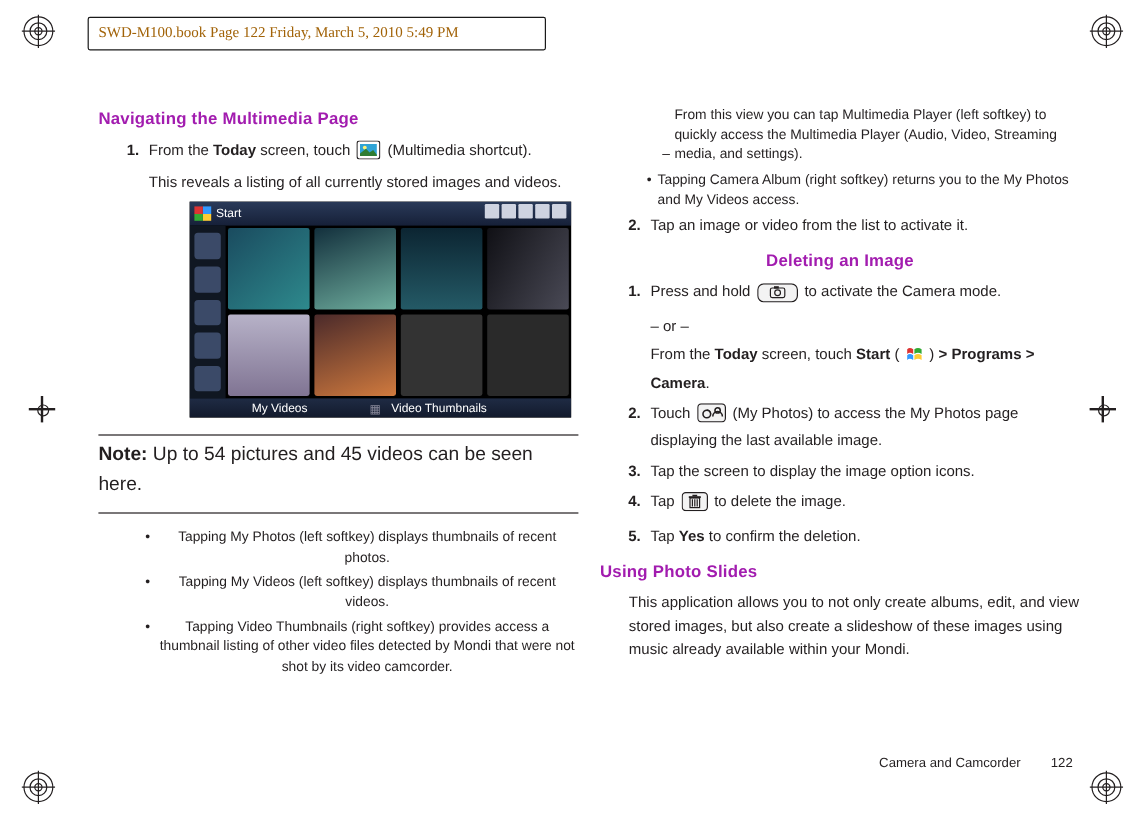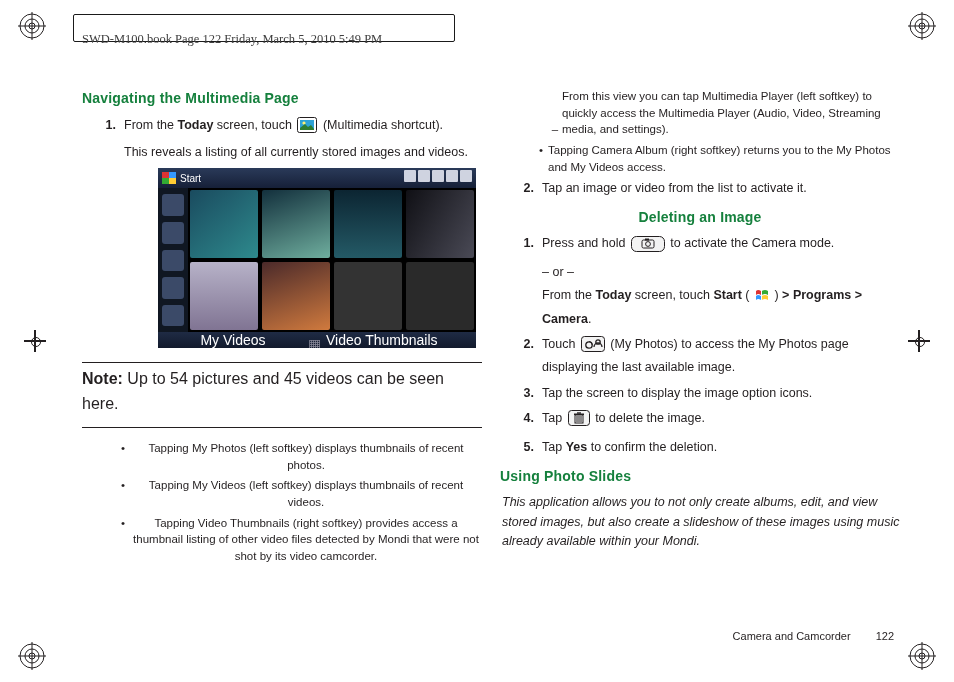--- a/index.html
+++ b/index.html
@@ -31,24 +31,24 @@
     background: #231f20;
   }
   .cross:before { left: 10px; top: 0; width: 2px; height: 22px; }
   .cross:after  { top: 10px; left: 0; height: 2px; width: 22px; }
   .cross .dot { position:absolute; left:7px; top:7px; width:8px; height:8px; border:1px solid #231f20; border-radius:50%; }
 
   
   .header {
     position: absolute;
     left: 82px;
-    top: 32px;
+    top: 20px;
     font-size: 12.5px;
     font-family: "Times New Roman", serif;
-    color: #404040;
+    color: #a16207;
   }
   .headerline {
     position: absolute;
     left: 73px;
     top: 14px;
     width: 380px;
     height: 26px;
     border: 0.5px solid #1a1a1a;
     border-radius: 2px;
     border-left-width: 0.5px;
@@ -62,21 +62,21 @@
     top: 88px;
     width: 400px;
     font-size: 12.5px;
     line-height: 1.55;
     font-stretch: condensed;
   }
   .col.left  { left: 82px; }
   .col.right { left: 500px; }
 
   h3.section {
-    color: #15803d;
+    color: #a21caf;
     font-size: 14px;
     font-weight: 700;
     margin: 0 0 6px 0;
     font-family: "Arial Black", Arial, sans-serif;
     letter-spacing: 0.2px;
   }
 
   .numlist { margin:0; padding:0; list-style:none; }
   .numlist > li {
     display: flex;
@@ -164,21 +164,21 @@
   .screenshot .grid .th.i2{ background:linear-gradient(160deg,#13303d,#6fae9e);}
   .screenshot .grid .th.i3{ background:linear-gradient(#0c2532,#245a66);}
   .screenshot .grid .th.i4{ background:linear-gradient(120deg,#101015,#4a4a56);}
   .screenshot .grid .th.i5{ background:linear-gradient(#b7b2c8,#807493);}
   .screenshot .grid .th.i6{ background:linear-gradient(160deg,#4b2a2a,#d07a3e);}
   .screenshot .grid .th.i7{ background:#333;}
   .screenshot .grid .th.i8{ background:#2a2a2a;}
   .screenshot .botbar{
     position:absolute; left:0; right:0; bottom:0; height:16px;
     background:linear-gradient(#1f2b44,#121a2c);
-    display:flex; color:#fff; font-size:14px; align-items:center;
+    display:flex; color:#fff; font-size:10px; align-items:center;
   }
   .screenshot .botbar .l{ flex:1; text-align:center; }
   .screenshot .botbar .mid{ width:18px; height:12px; color:#889;}
   .screenshot .botbar .r{ flex:1; text-align:left; }
 
   .footer {
     position:absolute;
     bottom: 40px;
     right: 60px;
     font-size: 11px;
@@ -399,19 +399,19 @@
     </li>
     <li>
       <span class="num">5.</span>
       <span class="body">
         <span>Tap </span><span class="b">Yes</span><span> to confirm the deletion.</span>
       </span>
     </li>
   </ol>
 
   <h3 class="section" style="margin-top:8px;">Using Photo Slides</h3>
-  <p style="margin:0 0 0 2px;font-style:italic;">This application allows you to not only create albums, edit, and view stored images, but also create a slideshow of these images using music already available within your Mondi.</p>
+  <p style="margin:0 0 0 24px;">This application allows you to not only create albums, edit, and view stored images, but also create a slideshow of these images using music already available within your Mondi.</p>
 </div>
 
 <div class="footer">
   <span>Camera and Camcorder</span>
   <span class="pg">122</span>
 </div>
 
 </body></html>

